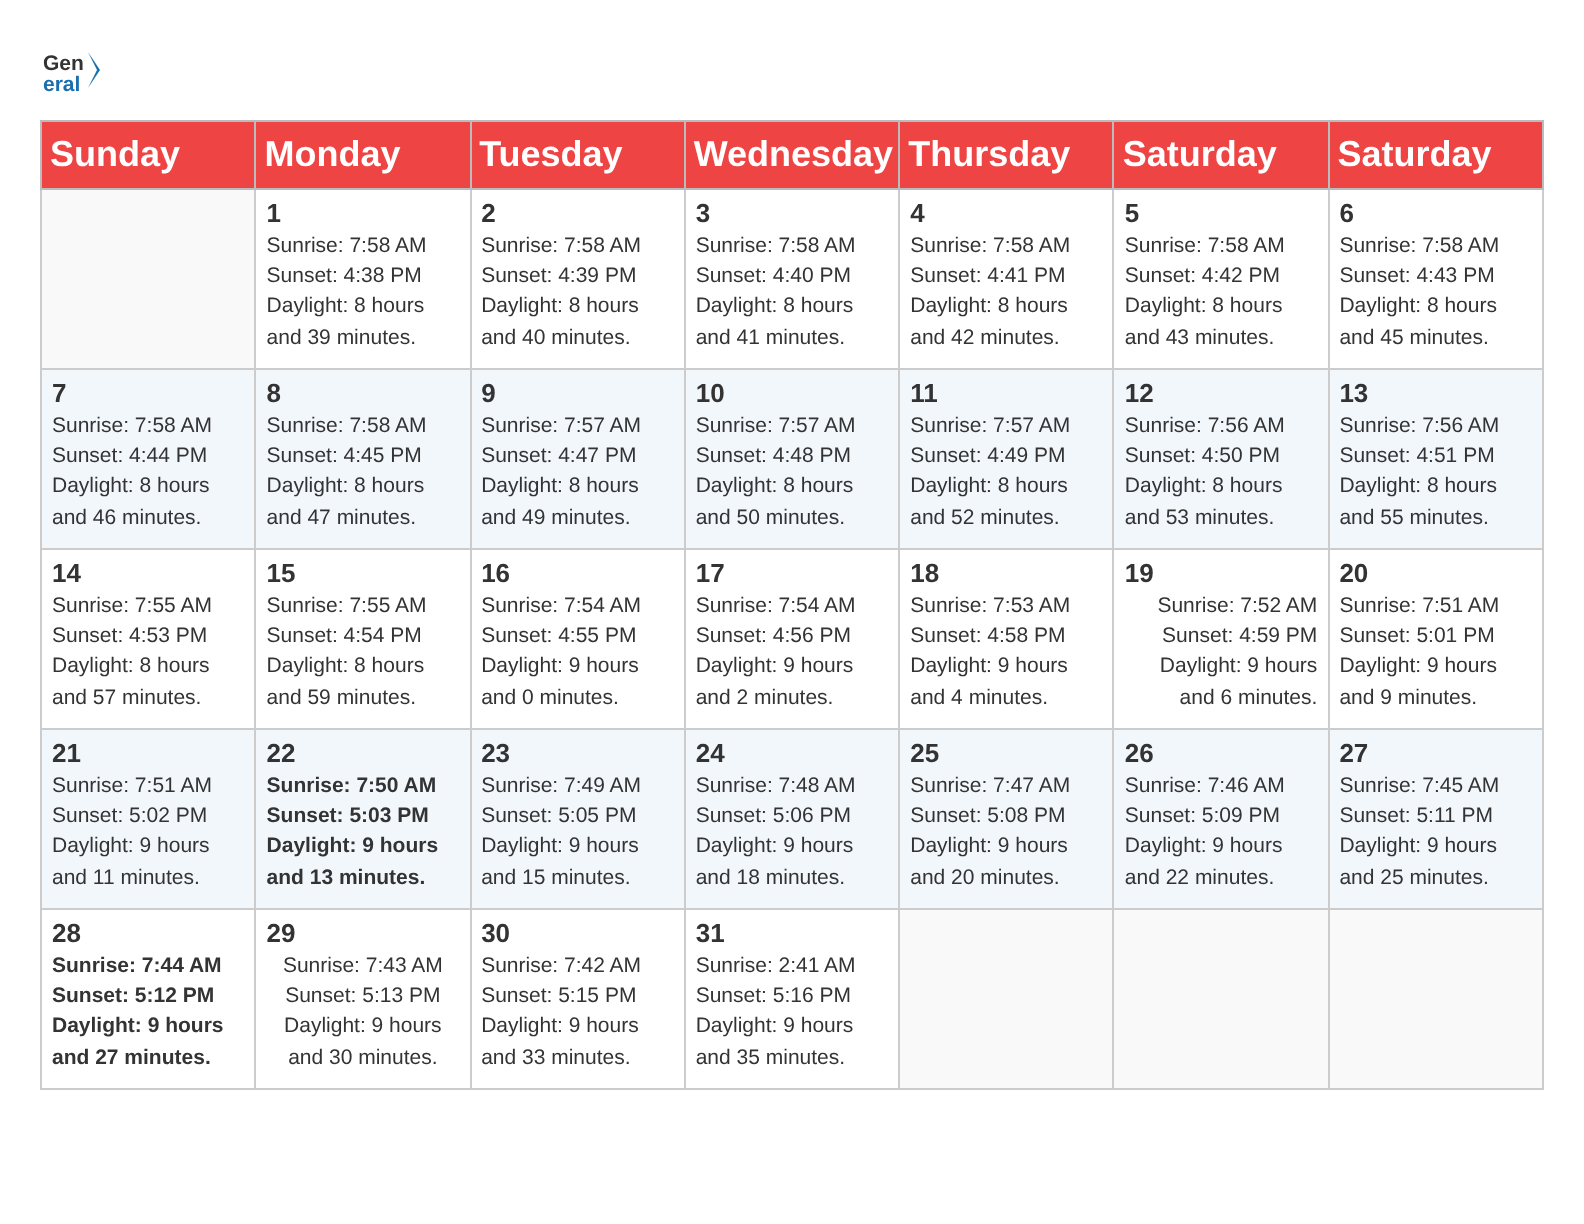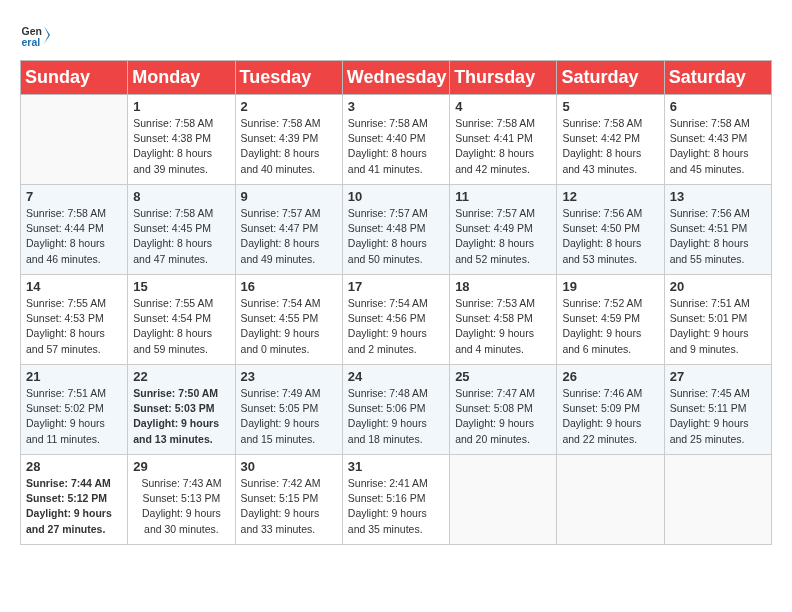--- a/index.html
+++ b/index.html
@@ -241,21 +241,21 @@
         </td>
         <td>
           <div class="day-num">18</div>
           <div class="day-info" style="white-space: pre-line;">Sunrise: 7:53 AM
 Sunset: 4:58 PM
 Daylight: 9 hours
 and 4 minutes.</div>
         </td>
         <td>
           <div class="day-num">19</div>
-          <div class="day-info" style="white-space: pre-line;">Sunrise: 7:52 AM
+          <div class="day-info" style="white-space: pre-line; text-align: right;">Sunrise: 7:52 AM
 Sunset: 4:59 PM
 Daylight: 9 hours
 and 6 minutes.</div>
         </td>
         <td>
           <div class="day-num">20</div>
           <div class="day-info" style="white-space: pre-line;">Sunrise: 7:51 AM
 Sunset: 5:01 PM
 Daylight: 9 hours
 and 9 minutes.</div>

